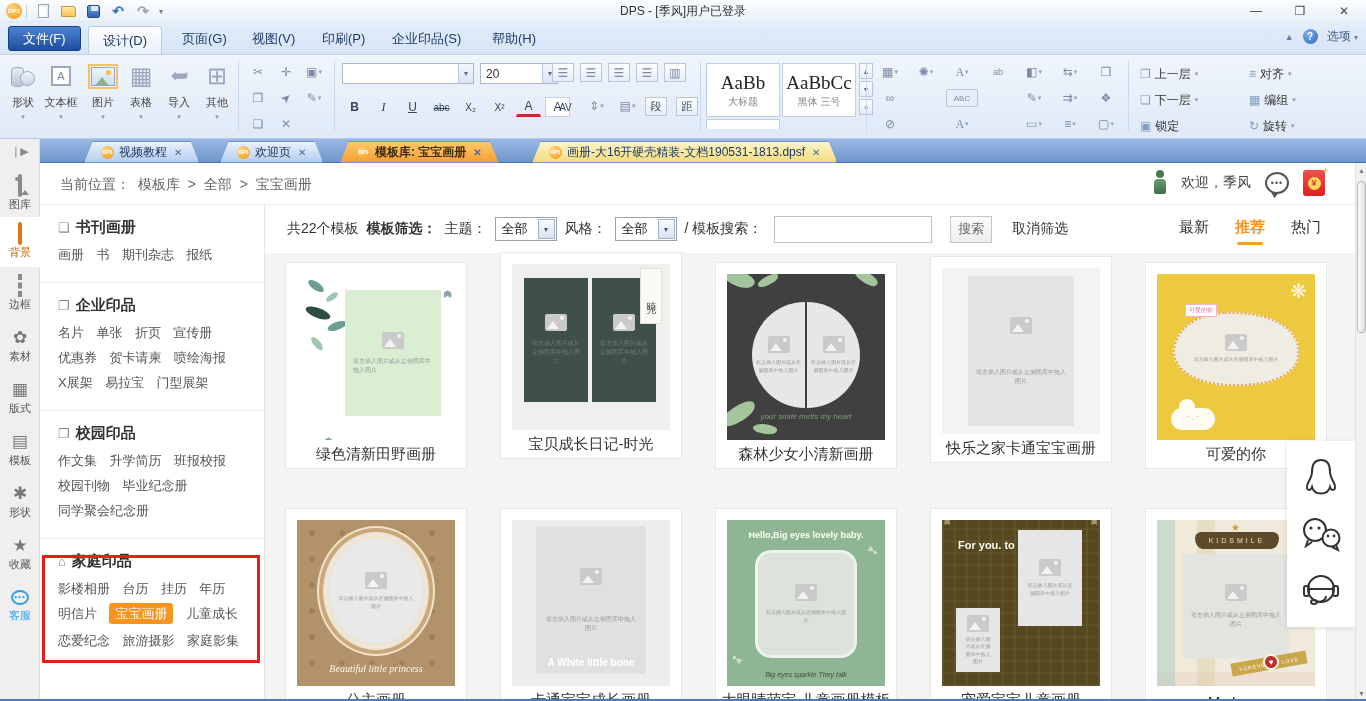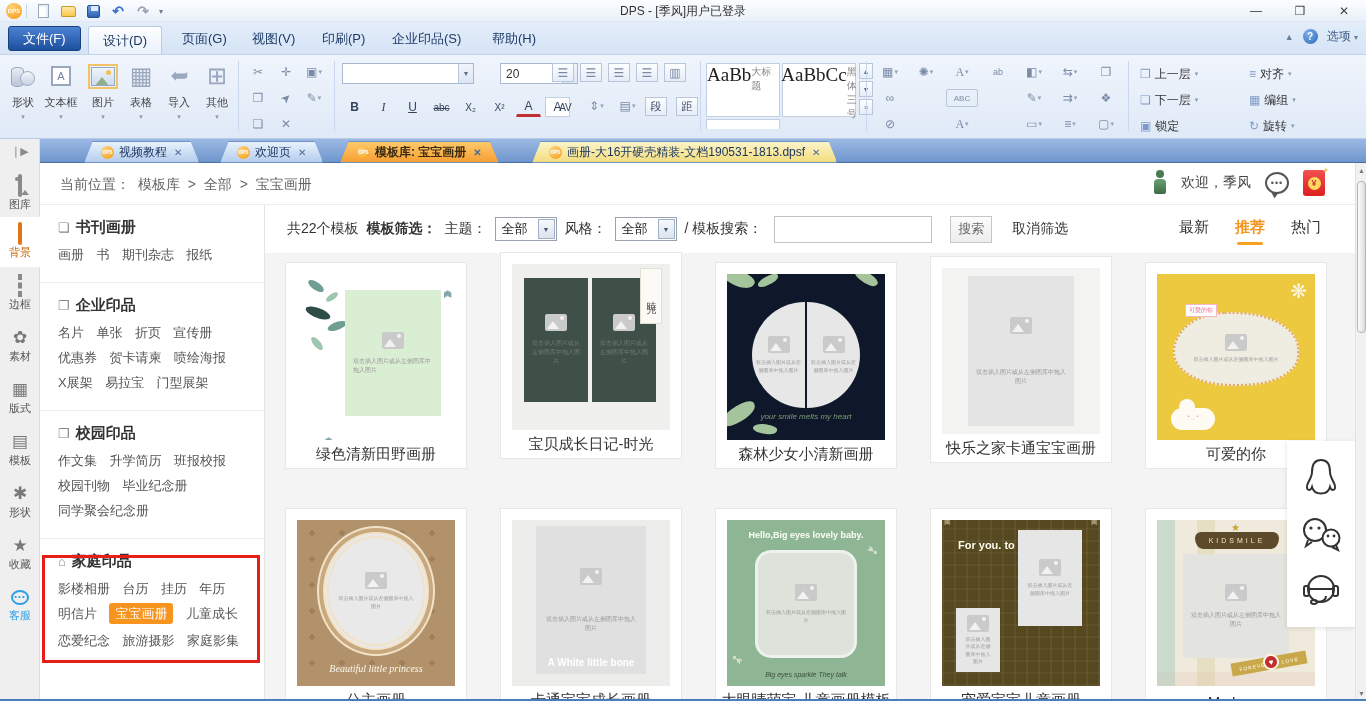--- a/index.html
+++ b/index.html
@@ -53,21 +53,21 @@
   .ic-cyl::before { content:""; position:absolute; left:0; top:2px; width:11px; height:18px; background:linear-gradient(#e8edf5,#b9c5d8); border:1px solid #9aa7bd; border-radius:45%/18%; }
   .ic-cyl::after { content:""; position:absolute; right:0; top:6px; width:13px; height:13px; border-radius:50%; background:linear-gradient(#f4f7fb,#c7d2e3); border:1px solid #9aa7bd; }
   .small-grid { position:absolute; display:grid; gap:4px; }
   .s-btn { min-width:20px; height:18px; display:flex; align-items:center; justify-content:center; font-size:12px; color:#7b8ba6; border-radius:2px; }
   .s-btn .da { font-size:7px; margin-left:1px; color:#93a2b8; }
   .combo { position:absolute; height:21px; background:#fff; border:1px solid #abb9d0; display:flex; align-items:center; }
   .combo .cval { flex:1; font-size:12px; color:#333; padding-left:5px; }
   .combo .carr { width:15px; height:100%; background:linear-gradient(#f2f6fc,#dbe5f3); border-left:1px solid #b9c6da; font-size:7px; color:#5a6e8c; display:flex; align-items:center; justify-content:center; }
   .fbtn { min-width:22px; height:20px; border:1px solid transparent; display:flex; align-items:center; justify-content:center; font-size:12px; color:#35435c; }
   .al-btn { width:22px; height:19px; border:1px solid #b9c6da; background:linear-gradient(#fdfeff,#e6edf7); display:flex; align-items:center; justify-content:center; color:#7b8ba6; font-size:12px; }
-  .style-cell { width:74px; height:54px; background:#fff; border:1px solid #c2cfe2; display:flex; flex-direction:row; align-items:flex-start; justify-content:center; }
+  .style-cell { width:74px; height:54px; background:#fff; border:1px solid #c2cfe2; display:flex; flex-direction:column; align-items:center; justify-content:center; }
   .style-cell .ssample { font-size:19px; color:#222; font-family:"Liberation Serif",serif; }
   .style-cell .sname { font-size:10px; color:#888; margin-top:1px; }
   .gal-scroll { display:flex; flex-direction:column; gap:2px; margin-left:3px; }
   .gal-scroll span { width:14px; height:16px; border:1px solid #b9c6da; background:linear-gradient(#fdfeff,#e6edf7); font-size:7px; color:#5a6e8c; display:flex; align-items:center; justify-content:center; }
   .arr-item { display:flex; align-items:center; gap:4px; font-size:12px; color:#333; height:22px; }
   .arr-item .aic { color:#7d9bc8; font-size:12px; }
   .arr-item .da { font-size:7px; color:#8a99b0; }
 
   
   #tabstrip { position:absolute; left:40px; top:139px; width:1326px; height:24px;
@@ -149,21 +149,21 @@
   .t1 { background:#fff; }
   .t1 .green-rect { position:absolute; left:48px; top:16px; width:96px; height:126px; background:#daeed3; display:flex; flex-direction:column; align-items:center; justify-content:center; gap:8px; }
   .t1 .leaf { position:absolute; border-radius:60% 40% 60% 40%; }
   .t1 .zz { position:absolute; color:#5b8a8f; font-size:9px; letter-spacing:-1px; writing-mode:vertical-rl; line-height:7px; }
   
   .t2 { background:#efefed; }
   .t2 .dkpanel { position:absolute; top:14px; width:64px; height:124px; background:#3f5048; display:flex; flex-direction:column; align-items:center; justify-content:center; gap:8px; }
   .t2 .dkpanel .phtxt { color:#6d7b74; }
   .t2 .tag { position:absolute; right:8px; top:4px; width:22px; height:56px; background:#fbfaf6; border:1px solid #e3e0d4; writing-mode:vertical-rl; font-size:10px; color:#555; display:flex; align-items:center; justify-content:center; letter-spacing:3px; }
   
-  .t3 { background:#0f172a; }
+  .t3 { background:#404040; }
   .t3 .leafb { position:absolute; border-radius:70% 30% 65% 35%; background:#a4c49c; }
   .t3 .half { position:absolute; top:28px; width:53px; height:106px; background:#e7e7e7; display:flex; flex-direction:column; align-items:center; justify-content:center; gap:6px; }
   .t3 .half .phtxt { font-size:5px; padding:0 4px; }
   .t3 .hl { left:25px; border-radius:106px 0 0 106px; }
   .t3 .hr { left:80px; border-radius:0 106px 106px 0; }
   .t3 .cap3 { position:absolute; left:0; width:100%; top:138px; text-align:center; font-size:8px; font-style:italic; color:#7d9b78; }
   
   .t4 { background:#f3f3f2; }
   .t4 .gbox { position:absolute; left:26px; top:8px; width:106px; height:150px; background:#e4e4e4; display:flex; flex-direction:column; align-items:center; justify-content:center; gap:34px; }
   
@@ -306,21 +306,21 @@
     <span class="s-btn">❏</span>
     <span class="s-btn">✕</span>
     <span></span>
   </div>
   <div class="rib-div" style="left:334px"></div>
 
   <div class="combo" style="left:342px;top:8px;width:132px">
     <span class="cval"></span>
       <span class="carr">▼</span>
   </div>
-  <div class="combo" style="left:500px;top:8px;width:78px">
+  <div class="combo" style="left:480px;top:8px;width:78px">
     <span class="cval">20</span>
       <span class="carr">▼</span>
   </div>
   <div class="small-grid" style="left:552px;top:8px;grid-template-columns:repeat(5,24px)">
     <span class="al-btn">☰</span>
     <span class="al-btn">☰</span>
     <span class="al-btn">☰</span>
     <span class="al-btn">☰</span>
     <span class="al-btn">▥</span>
   </div>

